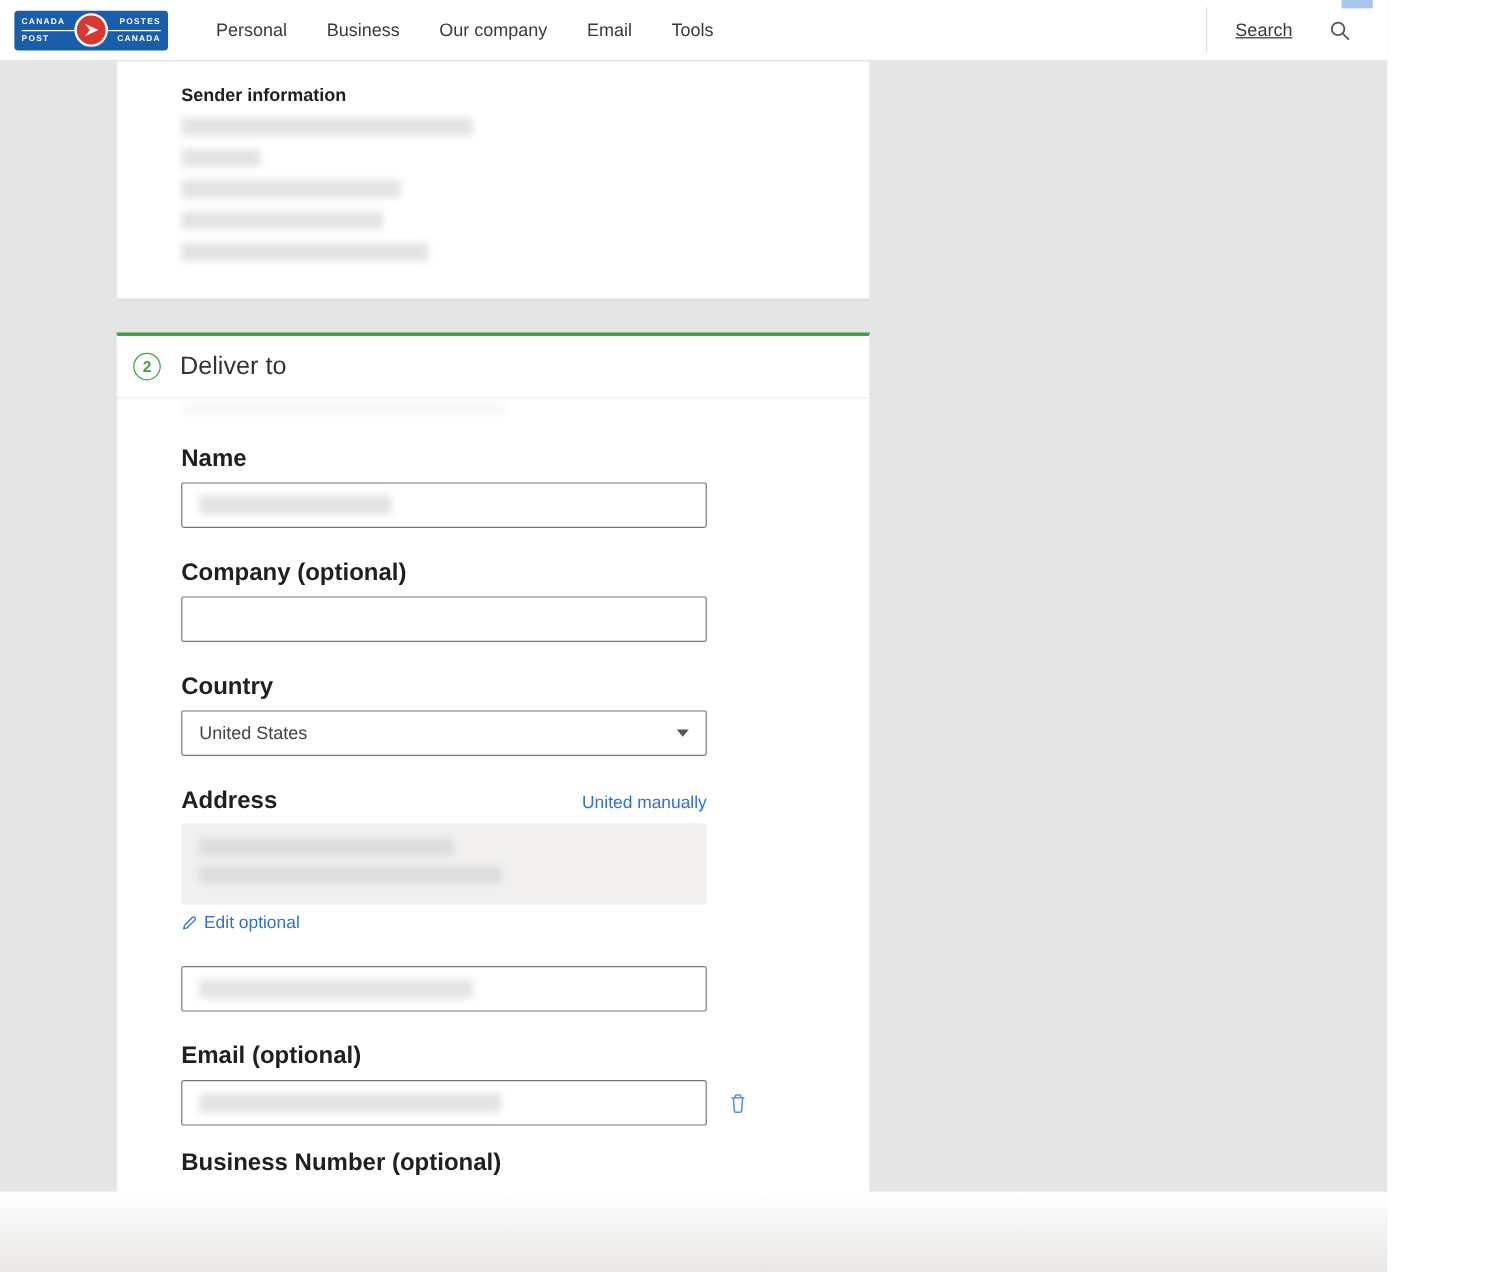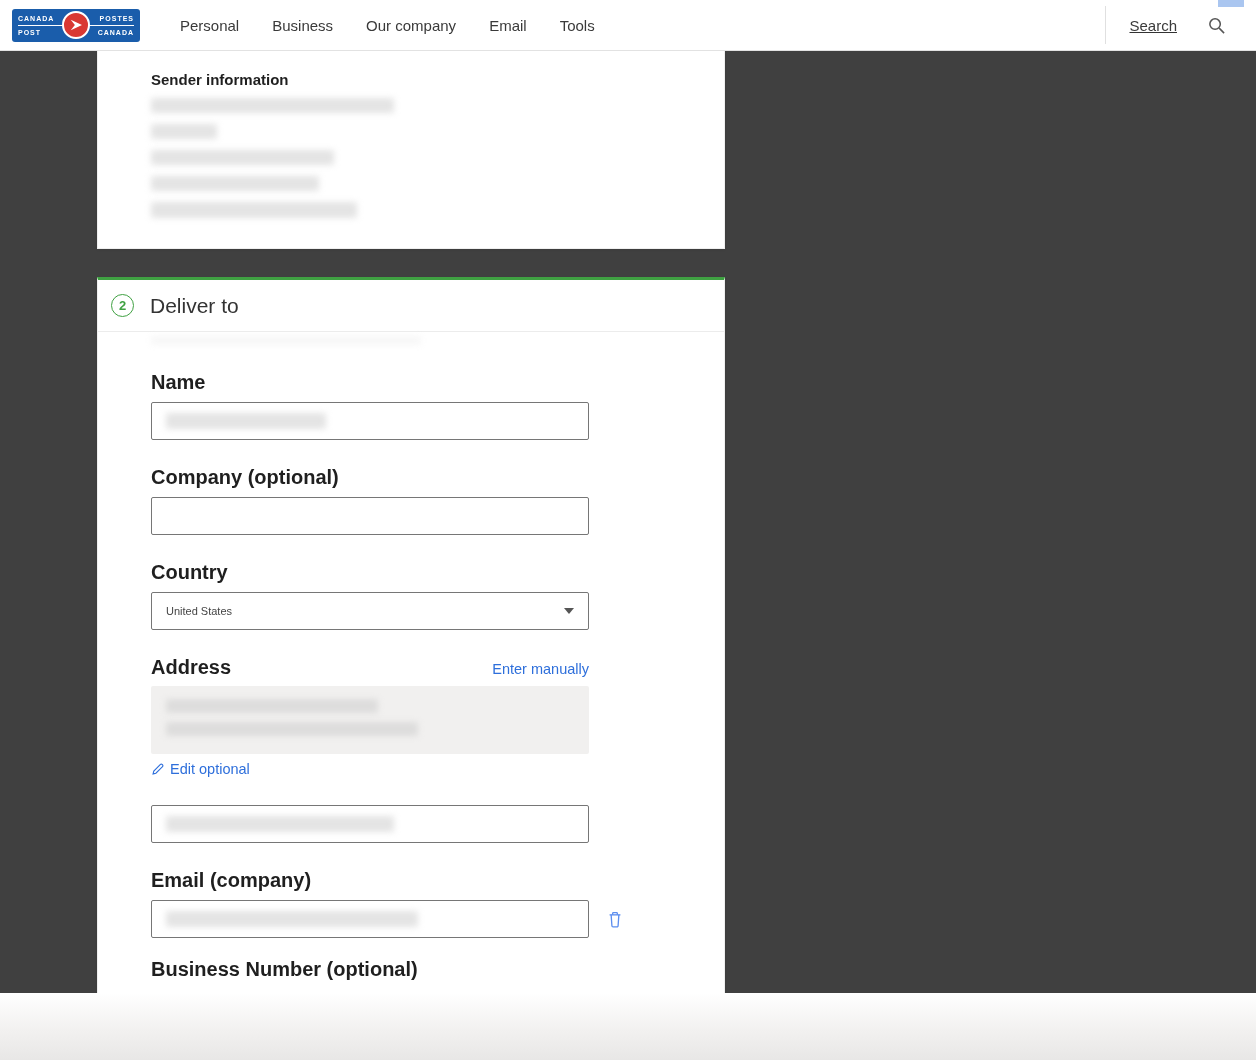--- a/index.html
+++ b/index.html
@@ -1,18 +1,18 @@
 <!DOCTYPE html>
 <html><head>
 <meta charset="utf-8">
 <style>
   * { margin:0; padding:0; box-sizing:border-box; }
   html,body { background:#fff; }
   body { font-family:"Liberation Sans", sans-serif; color:#333; }
-  .page { position:relative; width:1256px; height:1060px; background:#404040; overflow:hidden; }
+  .page { position:relative; width:1156px; height:1060px; background:#e5e5e5; overflow:hidden; }
 
   
   .header { position:relative; height:51px; display:flex; align-items:center; border-bottom:1px solid #e2e2e2; background:#fff; }
   .logo { margin-left:12px; width:128px; height:33px; background:#1a5dab; border-radius:3px; display:flex; align-items:stretch; position:relative; flex-shrink:0; }
   .logo-col { flex:1; display:flex; flex-direction:column; justify-content:center; padding:3px 6px; }
   .logo-col span { color:#fff; font-size:7px; font-weight:bold; letter-spacing:1px; line-height:1; }
   .logo-col .rule { height:1px; background:#fff; margin:3px 0; }
   .logo-col.left span { text-align:left; }
   .logo-col.right span { text-align:right; }
   .logo-circle { position:absolute; left:50%; top:50%; transform:translate(-50%,-50%); width:28px; height:28px; background:#d93832; border:2px solid #fff; border-radius:50%; display:flex; align-items:center; justify-content:center; }
@@ -41,21 +41,21 @@
   .deliver-title { margin-left:16px; font-size:21px; color:#333; }
   .header-ghost { width:270px; height:9px; margin:4px 0 0 53px; opacity:.14; }
 
   .deliver-body { padding:26px 40px 0 53px; }
   .field { margin-bottom:26px; }
   .form-label { font-size:20px; font-weight:bold; color:#1f1f1f; margin-bottom:8px; }
   .input-box { width:438px; height:38px; border:1px solid #767676; border-radius:2px; background:#fff; display:flex; align-items:center; padding:0 14px; font-size:15px; color:#555; font-family:"Liberation Sans", sans-serif; }
   input.input-box { outline:none; }
 
   .select-box { justify-content:space-between; cursor:pointer; }
-  .select-value { font-size:11px; color:#444; }
+  .select-value { font-size:15px; color:#444; }
   .caret-down { width:0; height:0; border-left:5px solid transparent; border-right:5px solid transparent; border-top:6px solid #555; }
 
   .address-label-row { width:438px; display:flex; justify-content:space-between; align-items:baseline; margin-bottom:7px; }
   .link { font-size:14.5px; color:#2e6fdb; cursor:pointer; text-decoration:none; }
   .address-box { width:438px; height:68px; background:#f1f0ef; border-radius:2px; padding:13px 15px; }
   .address-box .redacted { margin-bottom:9px; }
   .edit-link-row { display:flex; align-items:center; gap:5px; margin-top:7px; cursor:pointer; }
 
   .inline-row { display:flex; align-items:center; }
   .trash-icon { margin-left:18px; cursor:pointer; display:flex; }
@@ -149,21 +149,21 @@
         <div class="form-label">Country</div>
         <div class="input-box select-box">
           <span class="select-value">United States</span>
           <span class="caret-down"></span>
         </div>
       </div>
 
       <div class="field" style="margin-bottom:28px;">
         <div class="address-label-row">
           <div class="form-label" style="margin-bottom:0;">Address</div>
-          <a class="link">Enter manually</a>
+          <a class="link">United manually</a>
         </div>
         <div class="address-box">
           <div class="redacted" style="width:212px;height:14px;"></div>
           <div class="redacted" style="width:252px;height:14px;"></div>
         </div>
         <div class="edit-link-row">
           <span style="display:flex;">
             <svg width="14" height="14" viewBox="0 0 20 20" fill="none" stroke="#2e6fdb" stroke-width="1.6">
               <path d="M3 17 L4 13 L13.5 3.5 a1.6 1.6 0 0 1 2.3 0 l0.7 0.7 a1.6 1.6 0 0 1 0 2.3 L7 16 Z"></path>
             </svg>
@@ -172,21 +172,21 @@
         </div>
       </div>
 
       <div class="field">
         <div class="input-box">
           <div class="redacted" style="width:228px;height:16px;"></div>
         </div>
       </div>
 
       <div class="field email-field">
-        <div class="form-label">Email (company)</div>
+        <div class="form-label">Email (optional)</div>
         <div class="inline-row">
           <div class="input-box">
             <div class="redacted" style="width:252px;height:16px;"></div>
           </div>
           <span class="trash-icon">
             <svg width="16" height="17" viewBox="0 0 20 22" fill="none" stroke="#5b8def" stroke-width="1.7">
               <path d="M3 5 h14"></path>
                 <path d="M7 5 V3 a1 1 0 0 1 1-1 h4 a1 1 0 0 1 1 1 v2"></path>
               <path d="M5 5 l1 14 a1.5 1.5 0 0 0 1.5 1.5 h5 a1.5 1.5 0 0 0 1.5-1.5 l1-14"></path>
             </svg>

